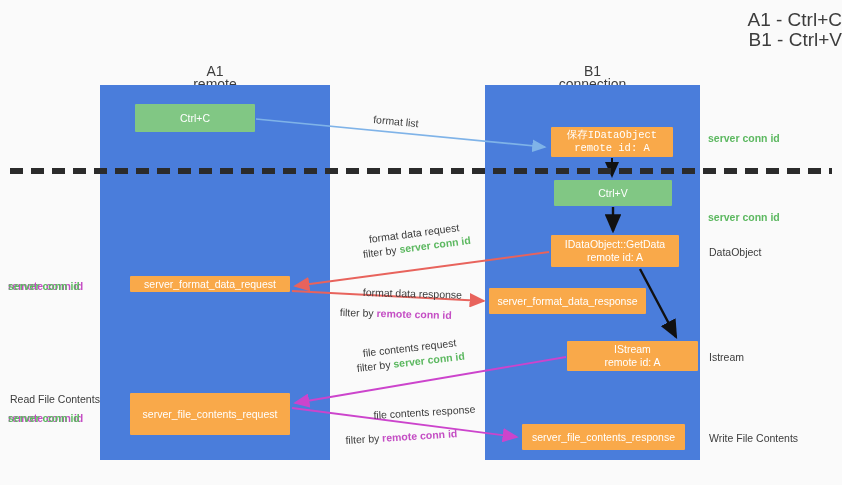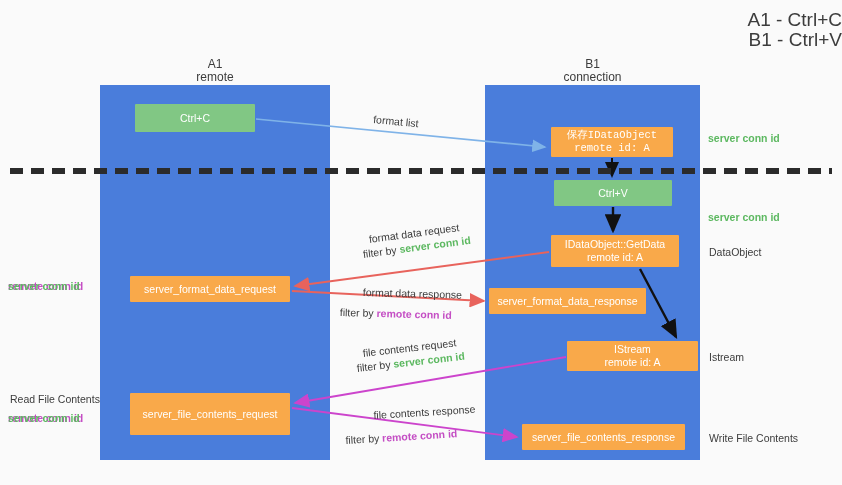--- a/index.html
+++ b/index.html
@@ -24,24 +24,25 @@
     font-size: 19px;
     line-height: 20px;
     color: #3c3c3c;
     white-space: pre-line;
   }
 
   
   .lane-head {
     position: absolute;
     text-align: center;
-    font-size: 12px;
+    font-size: 14px;
     line-height: 13px;
     color: #3c3c3c;
     white-space: pre-line;
+    margin-top: 7px;
   }
   #lane-head-a1 { left: 100px; width: 230px; top: 58px; }
   #lane-head-b1 { left: 485px; width: 215px; top: 58px; }
 
   
   .lane {
     position: absolute;
     background: #4a7ddb;
   }
   #lane-a1 { left: 100px; top: 85px; width: 230px; height: 375px; }
@@ -63,21 +64,21 @@
     white-space: pre-line;
     padding: 2px 12px;
   }
   .box.green  { background: #81c784; }
   .box.orange { background: #f9a94a; }
 
   #box-ctrlc  { left: 135px; top: 104px; width: 120px; height: 28px; }
   #box-save   { left: 551px; top: 127px; width: 122px; height: 30px; font-family: Liberation Mono, monospace; }
   #box-ctrlv  { left: 554px; top: 180px; width: 118px; height: 26px; }
   #box-getdata{ left: 551px; top: 235px; width: 128px; height: 32px; }
-  #box-fdreq  { left: 130px; top: 276px; width: 160px; height: 26px; }
+  #box-fdreq  { left: 130px; top: 276px; width: 160px; height: 16px; }
   #box-fdresp { left: 489px; top: 288px; width: 157px; height: 26px; }
   #box-istream{ left: 567px; top: 341px; width: 131px; height: 30px; }
   #box-fcreq  { left: 130px; top: 393px; width: 160px; height: 42px; }
   #box-fcresp { left: 522px; top: 424px; width: 163px; height: 26px; }
 
   
   #divider {
     position: absolute;
     left: 10px; right: 10px; top: 168px;
     height: 6px;

